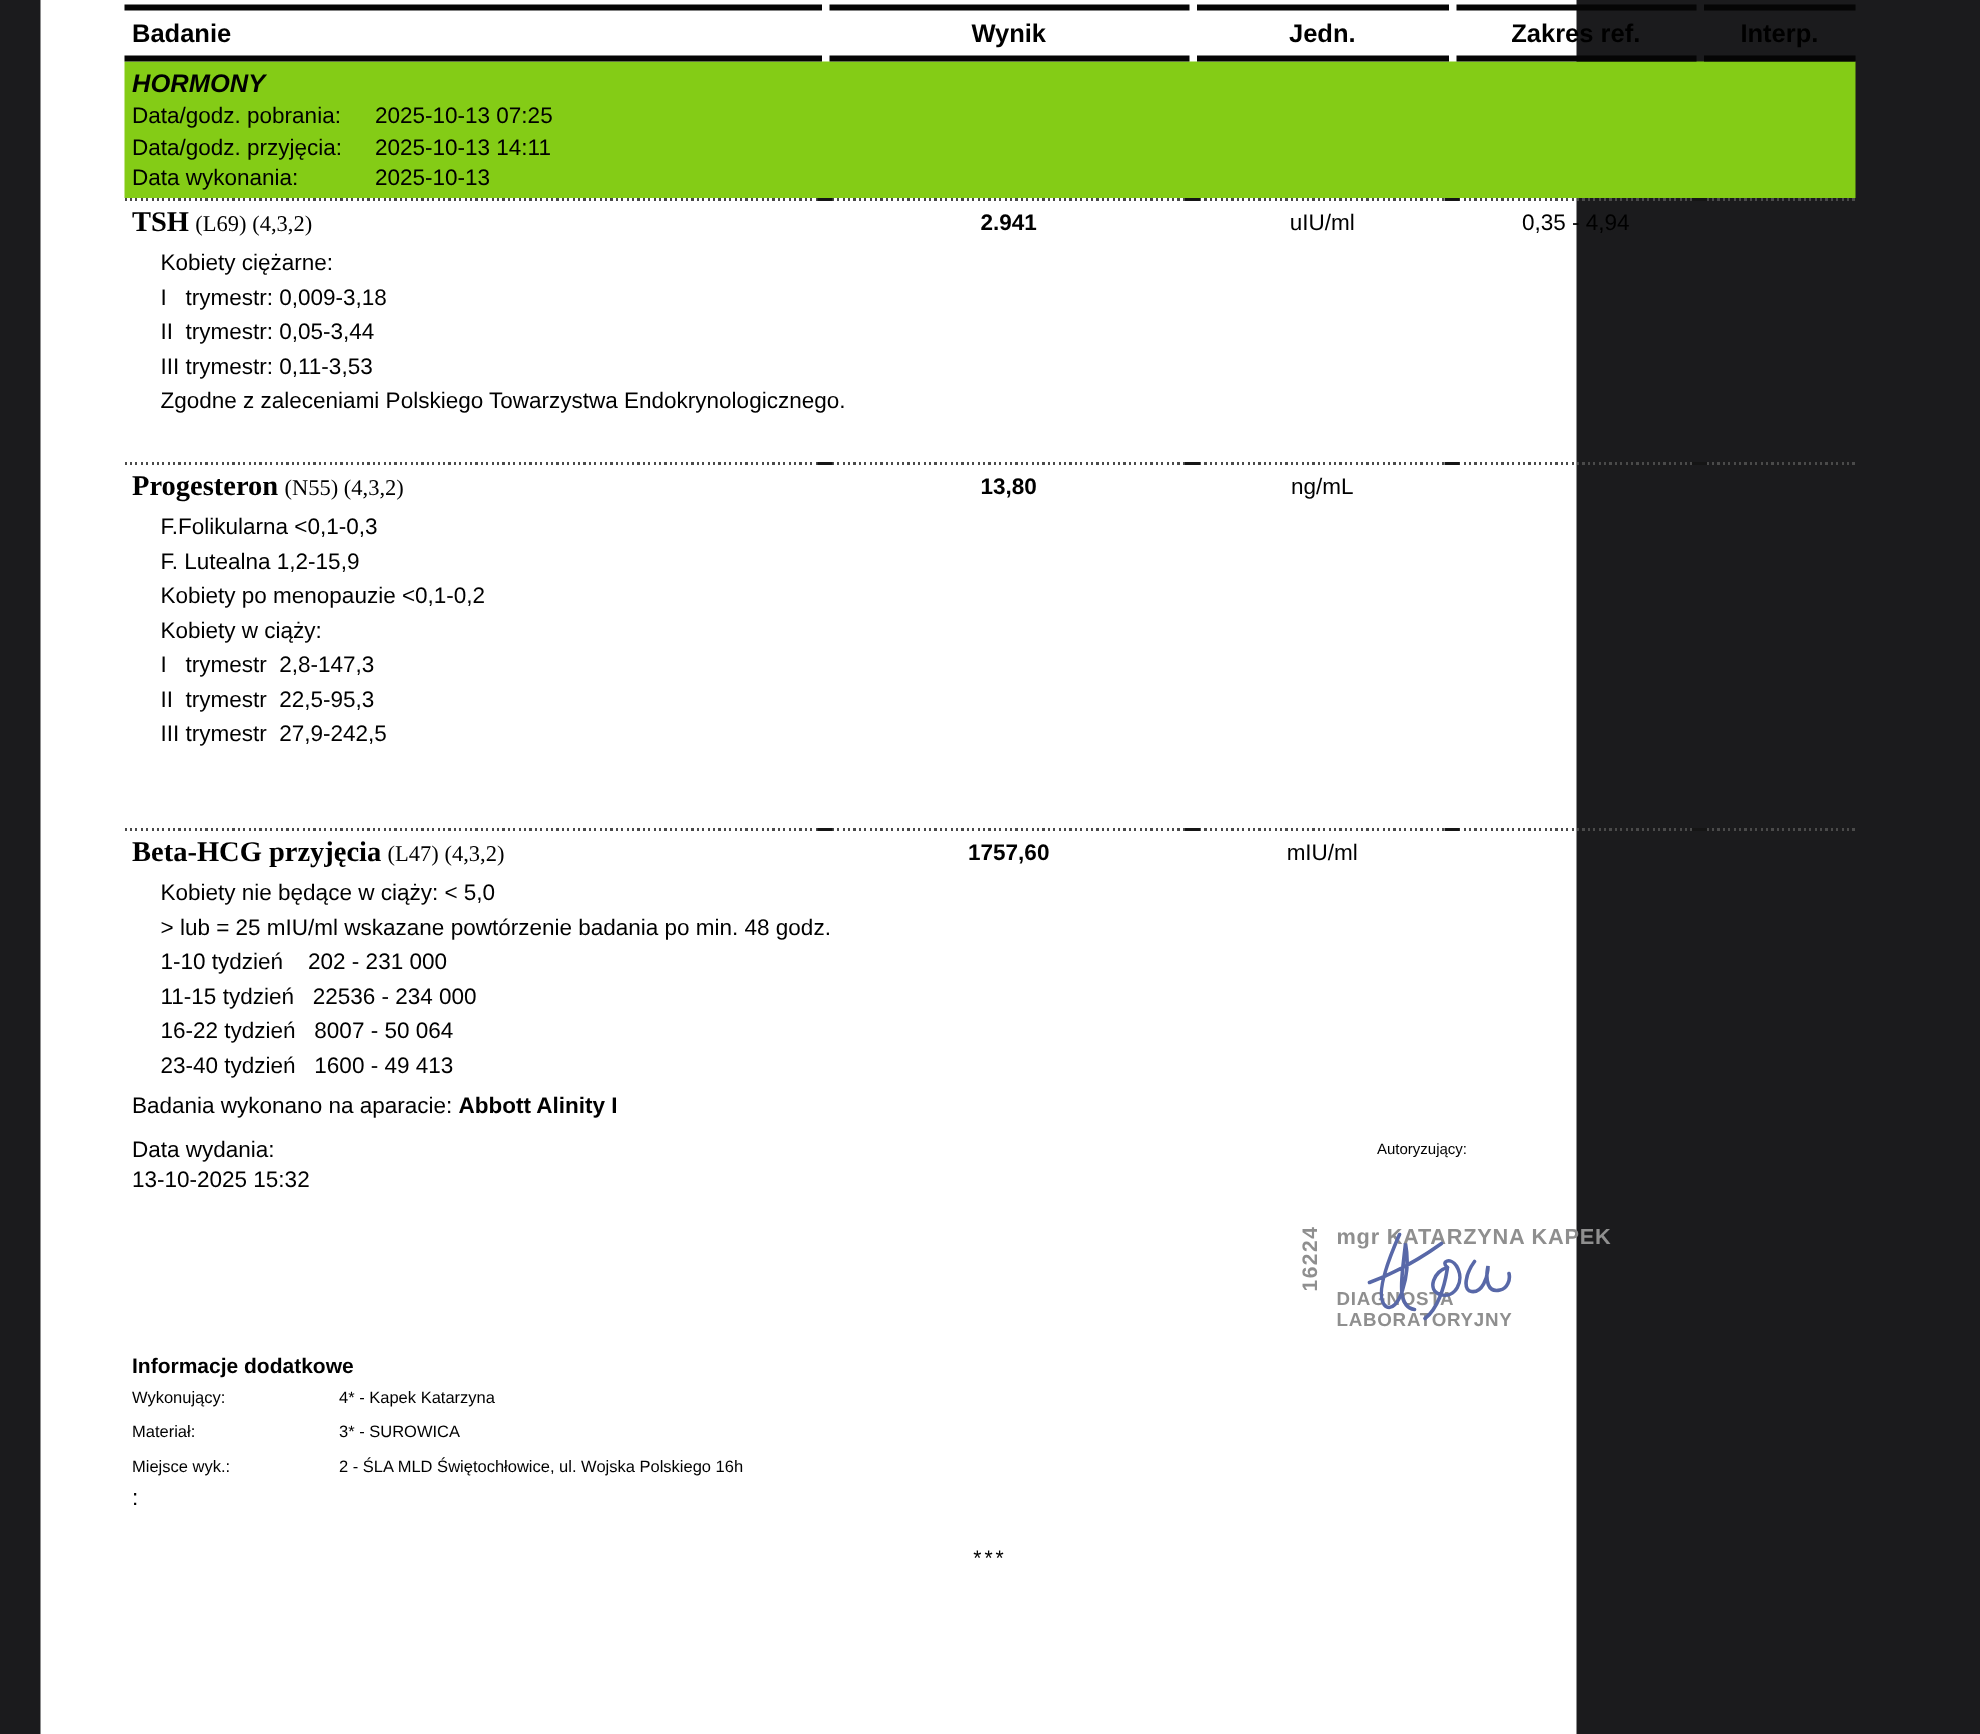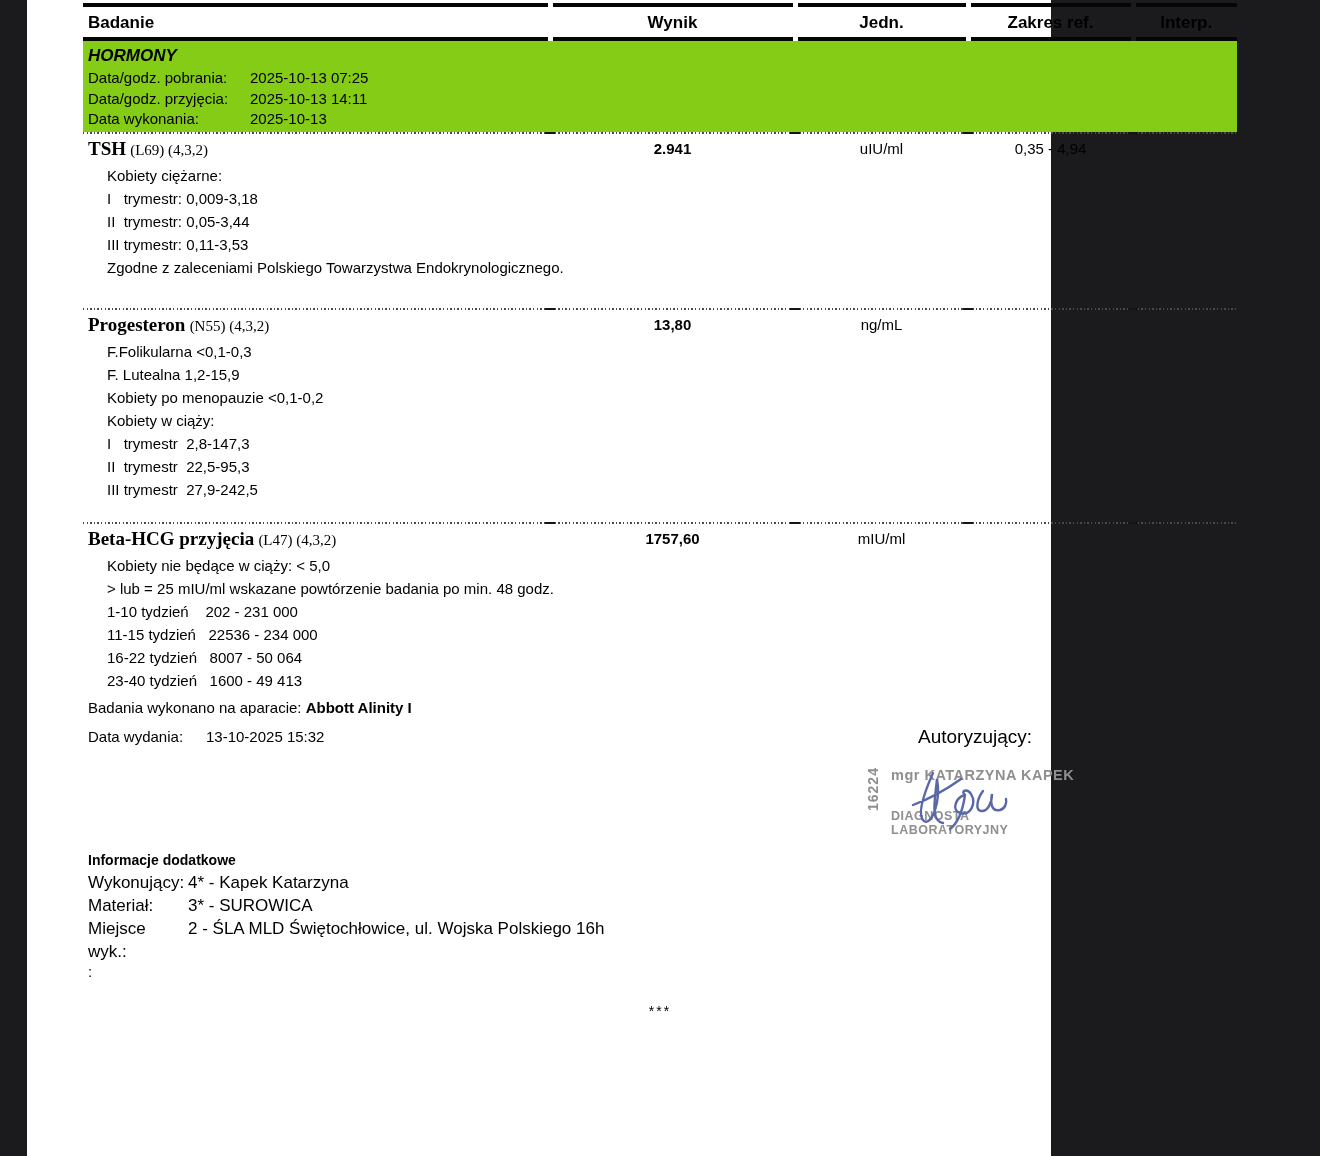--- a/index.html
+++ b/index.html
@@ -60,47 +60,47 @@
     grid-template-columns:467px 245px 173px 165px 104px;
   }
   .tgrid .cell { font-size:15px; line-height:24px; text-align:center; }
   .tgrid .cell.name { text-align:left; padding-left:5px; }
   .tname { font-family:"Liberation Serif", serif; font-weight:700; font-size:19px; }
   .tcode { font-family:"Liberation Serif", serif; font-size:15px; }
   .tgrid .result { font-weight:700; }
   .notes { padding-left:24px; padding-top:2px; }
   .note { font-size:15px; line-height:23px; white-space:pre; }
   .t1 { margin-bottom:29px; }
-  .t2 { margin-bottom:21px; }
+  .t2 { margin-bottom:51px; }
 
   
   .apparatus { margin-top:6px; padding-left:5px; font-size:15px; line-height:20px; }
   .apparatus b { font-weight:700; }
-  .issue-row { margin-top:9px; padding-left:5px; font-size:15px; line-height:20px; display:flex; }
+  .issue-row { margin-top:9px; padding-left:5px; font-size:15px; line-height:20px; display:flex;flex-direction:column; }
   .issue-label { width:118px; }
-  .auth-label { position:absolute; left:835px; font-size:19px; }
+  .auth-label { position:absolute; left:835px; font-size:10px; }
 
   
   .stamp {
     position:relative; margin-top:14px; margin-left:786px;
     width:210px; height:66px; color:#8f8f8f;
   }
   .stamp-number {
     position:absolute; left:-4px; top:50px;
     transform:rotate(-90deg); transform-origin:left top;
     font-size:14px; font-weight:700; letter-spacing:1px; color:#8f8f8f;
   }
   .stamp-name { position:absolute; left:22px; top:6px; font-size:14.5px; font-weight:700; letter-spacing:0.5px; }
   .stamp-title { position:absolute; left:22px; top:48px; font-size:12.5px; font-weight:700; letter-spacing:0.5px; }
   .sig-svg { position:absolute; left:34px; top:8px; }
 
   
   .addinfo { margin-top:22px; padding-left:5px; }
   .addinfo .ai-title { font-size:14px; line-height:22px;font-weight:bold; }
-  .addinfo .ai-row { display:flex; font-size:17px; line-height:23px; }
+  .addinfo .ai-row { display:flex; font-size:11px; line-height:23px;gap:38px; }
   .addinfo .ai-label { width:100px; }
   .colon-row { font-size:15px; line-height:18px; }
 
   .stars { margin-top:22px; text-align:center; font-size:14px; letter-spacing:2px; }
 </style>
 </head>
 <body>
 
 <div class="page">
   <div class="content">

